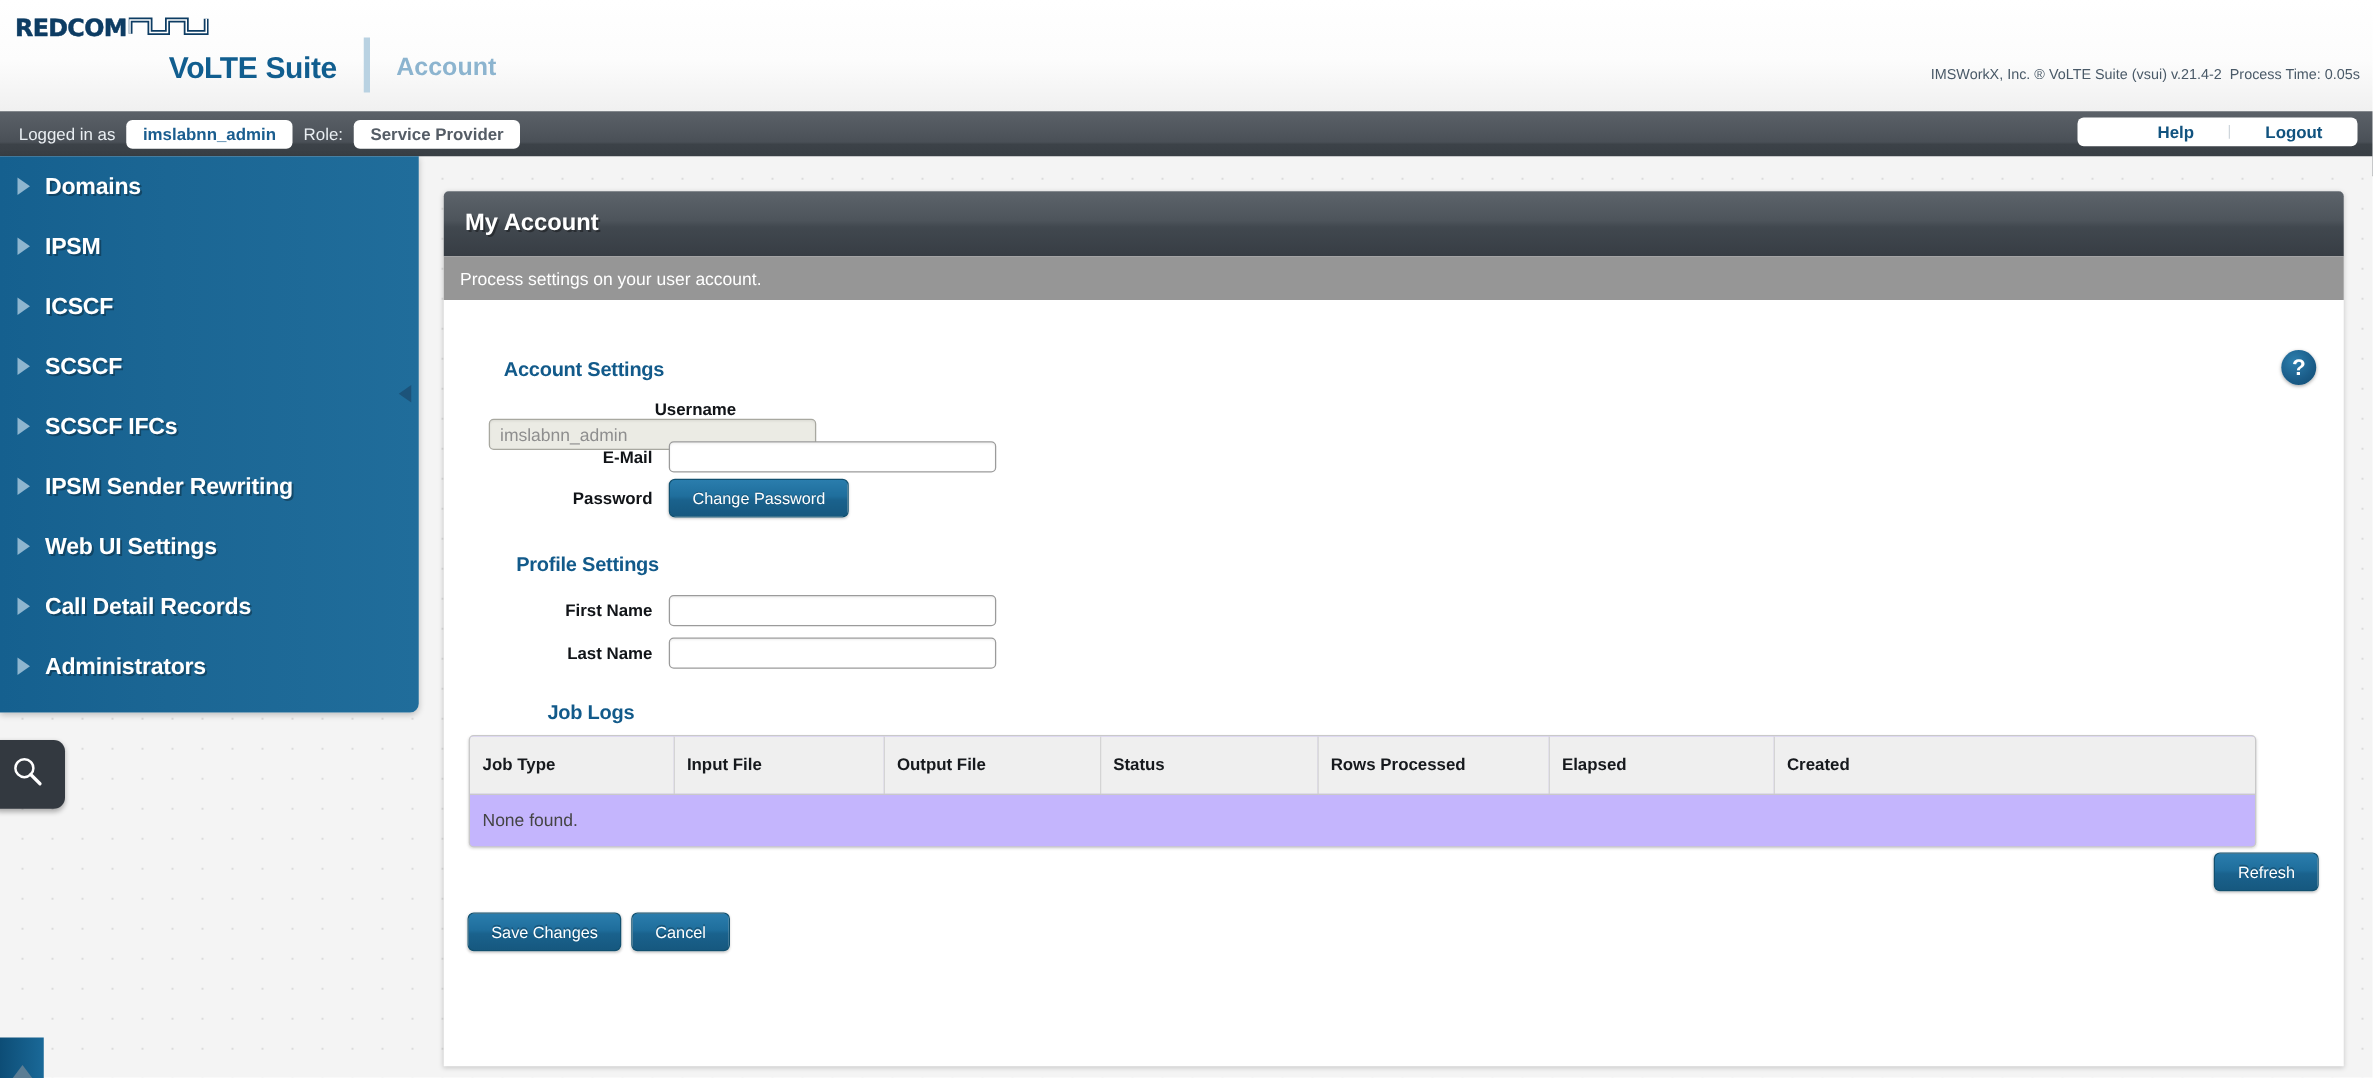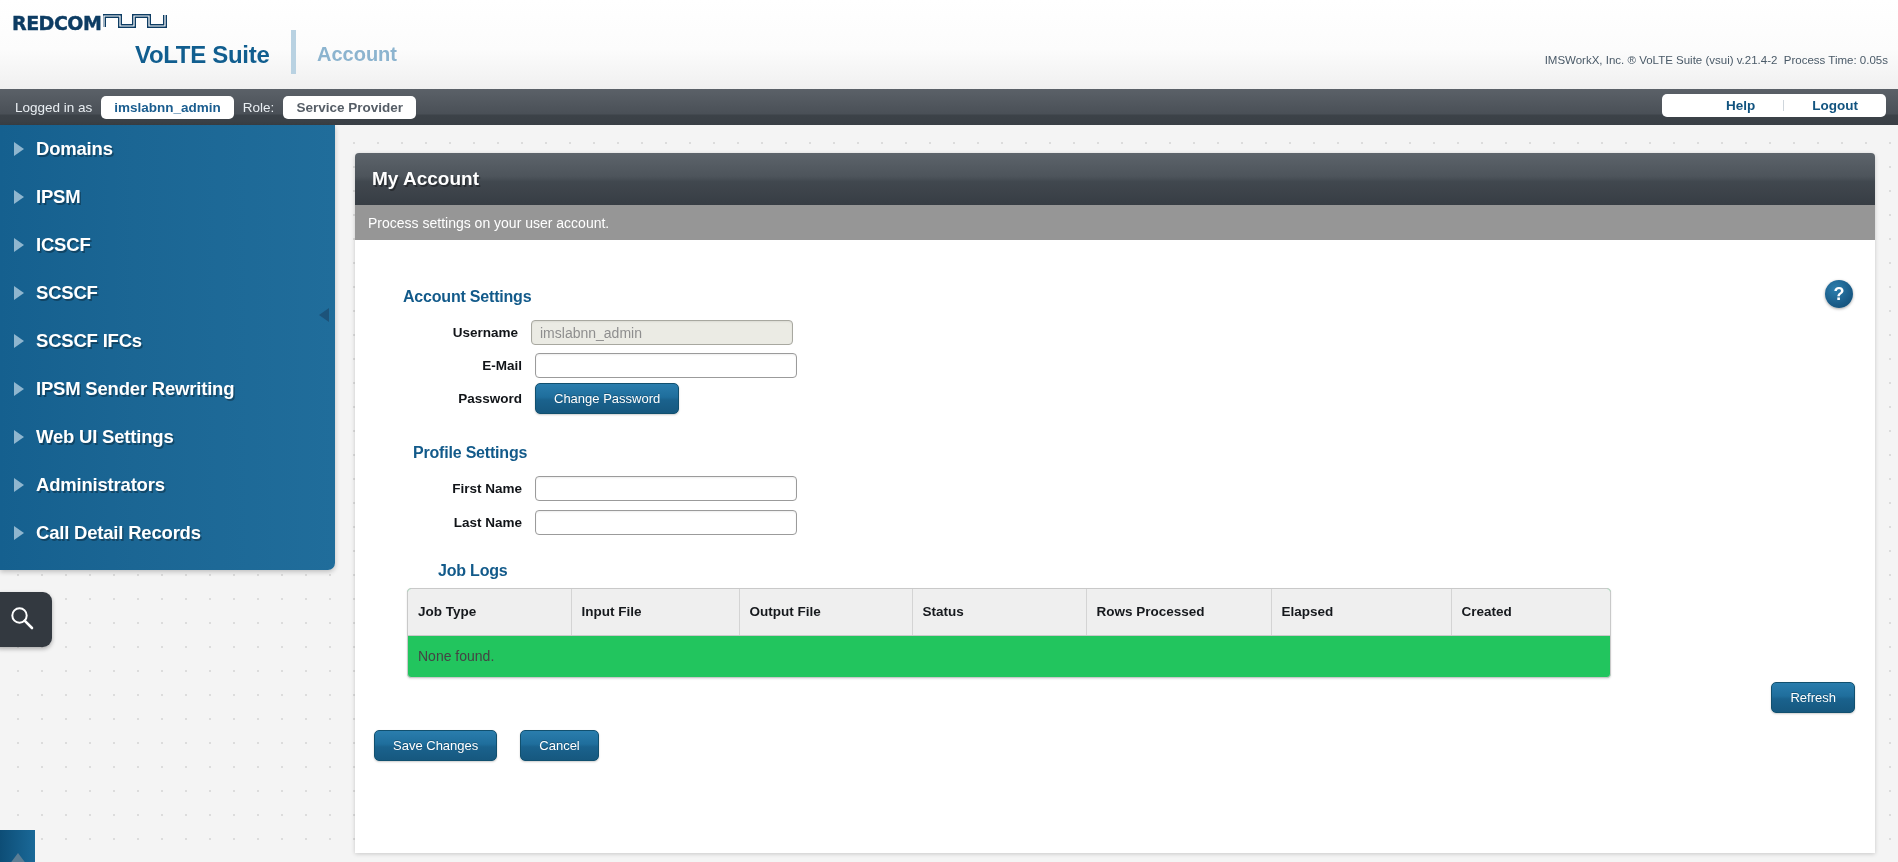--- a/index.html
+++ b/index.html
@@ -199,46 +199,45 @@
     color: #ffffff; font-family: "Liberation Sans", sans-serif;
     font-size: 13px; padding: 7px 18px;
     cursor: pointer;
     text-shadow: 0 -1px 0 rgba(0,0,0,0.25);
     box-shadow: 0 1px 2px rgba(0,0,0,0.2);
   }
 
   
   .table-wrap {
     position: absolute; left: 20px; top: 348px;
-    width: 1204px;
+    width: 1430px;
     border: 1px solid #c9c9c9; border-radius: 4px;
-    background: #22c55e;
+    background: #c4b5fd;
     box-shadow: 0 1px 2px rgba(0,0,0,0.12);
     overflow: hidden;
-    margin-left: 32px;
   }
   table { width: 100%; border-collapse: collapse; }
   thead th {
     background: #efefef;
     text-align: left; padding: 11px 10px;
     font-size: 13.5px; font-weight: bold; color: #16191d;
     border-right: 1px solid #d4d4d4;
     border-bottom: 1px solid #c9c9c9;
     height: 46px; vertical-align: middle;
   }
   thead th:last-child { border-right: none; }
   .empty-row td {
     padding: 12px 10px; font-size: 14px; color: #444;
     height: 42px;
   }
 
   .refresh-wrap { position: absolute; right: 20px; top: 442px; }
   .bottom-btns {
     position: absolute; left: 19px; top: 490px;
-    display: flex; gap: 23px;
+    display: flex; gap: 8px;
   }
 </style>
 </head>
 <body>
 
 <div class="topbar">
   <div class="logo">
     <span class="logo-text">REDCOM</span>
     <span class="logo-wave">
       <svg width="64" height="20" viewBox="0 0 64 20">
@@ -325,29 +324,29 @@
           </svg>
       </span>
       <span class="sb-label">Web UI Settings</span>
     </div>
     <div class="sb-item">
       <span class="sb-arrow">
         <svg width="14" height="16" viewBox="0 0 14 16">
             <path d="M2 1 L12 8 L2 15 Z" fill="#8fb6cf"></path>
           </svg>
       </span>
+      <span class="sb-label">Call Detail Records</span>
+    </div>
+    <div class="sb-item">
+      <span class="sb-arrow">
+        <svg width="14" height="16" viewBox="0 0 14 16">
+            <path d="M2 1 L12 8 L2 15 Z" fill="#8fb6cf"></path>
+          </svg>
+      </span>
       <span class="sb-label">Administrators</span>
-    </div>
-    <div class="sb-item">
-      <span class="sb-arrow">
-        <svg width="14" height="16" viewBox="0 0 14 16">
-            <path d="M2 1 L12 8 L2 15 Z" fill="#8fb6cf"></path>
-          </svg>
-      </span>
-      <span class="sb-label">Call Detail Records</span>
     </div>
 
     <div class="sb-collapse">
       <svg width="14" height="16" viewBox="0 0 14 16">
           <path d="M12 1 L2 8 L12 15 Z" fill="#1c537a"></path>
         </svg>
     </div>
   </div>
 
   <div class="search-btn">
@@ -377,21 +376,21 @@
     <div class="panel-sub">
       <span class="panel-sub-text">Process settings on your user account.</span>
     </div>
 
     <div class="panel-body">
 
       <div class="help-badge">?</div>
 
       <div class="section-title sec-account">Account Settings</div>
 
-      <div class="frow" style="left:16px; top:80px;">
+      <div class="frow" style="left:36px; top:80px;flex-direction:column;">
         <span class="flabel">Username</span>
         <input class="finput disabled" type="text" disabled="" value="imslabnn_admin" style="">
       </div>
 
       <div class="frow" style="left:20px; top:113px;">
         <span class="flabel">E-Mail</span>
         <input class="finput" type="text" value="" style="">
       </div>
 
       <div class="frow" style="left:20px; top:143px;">

